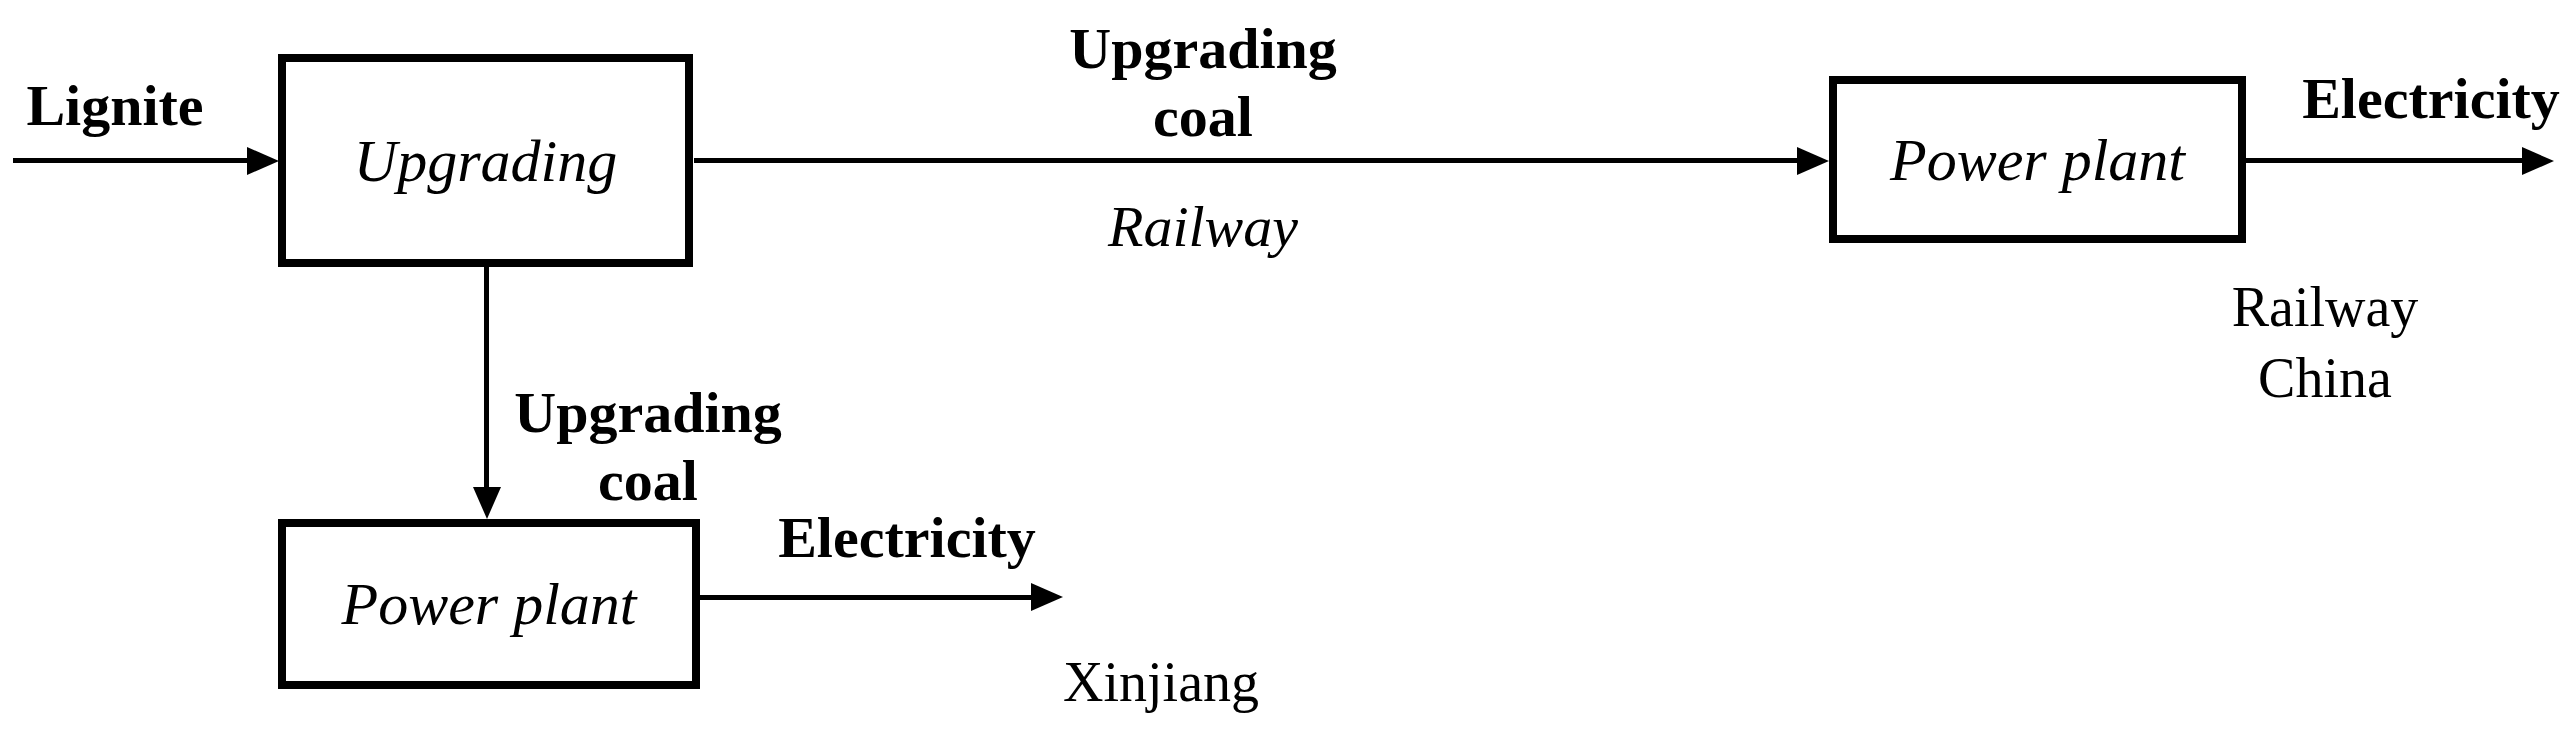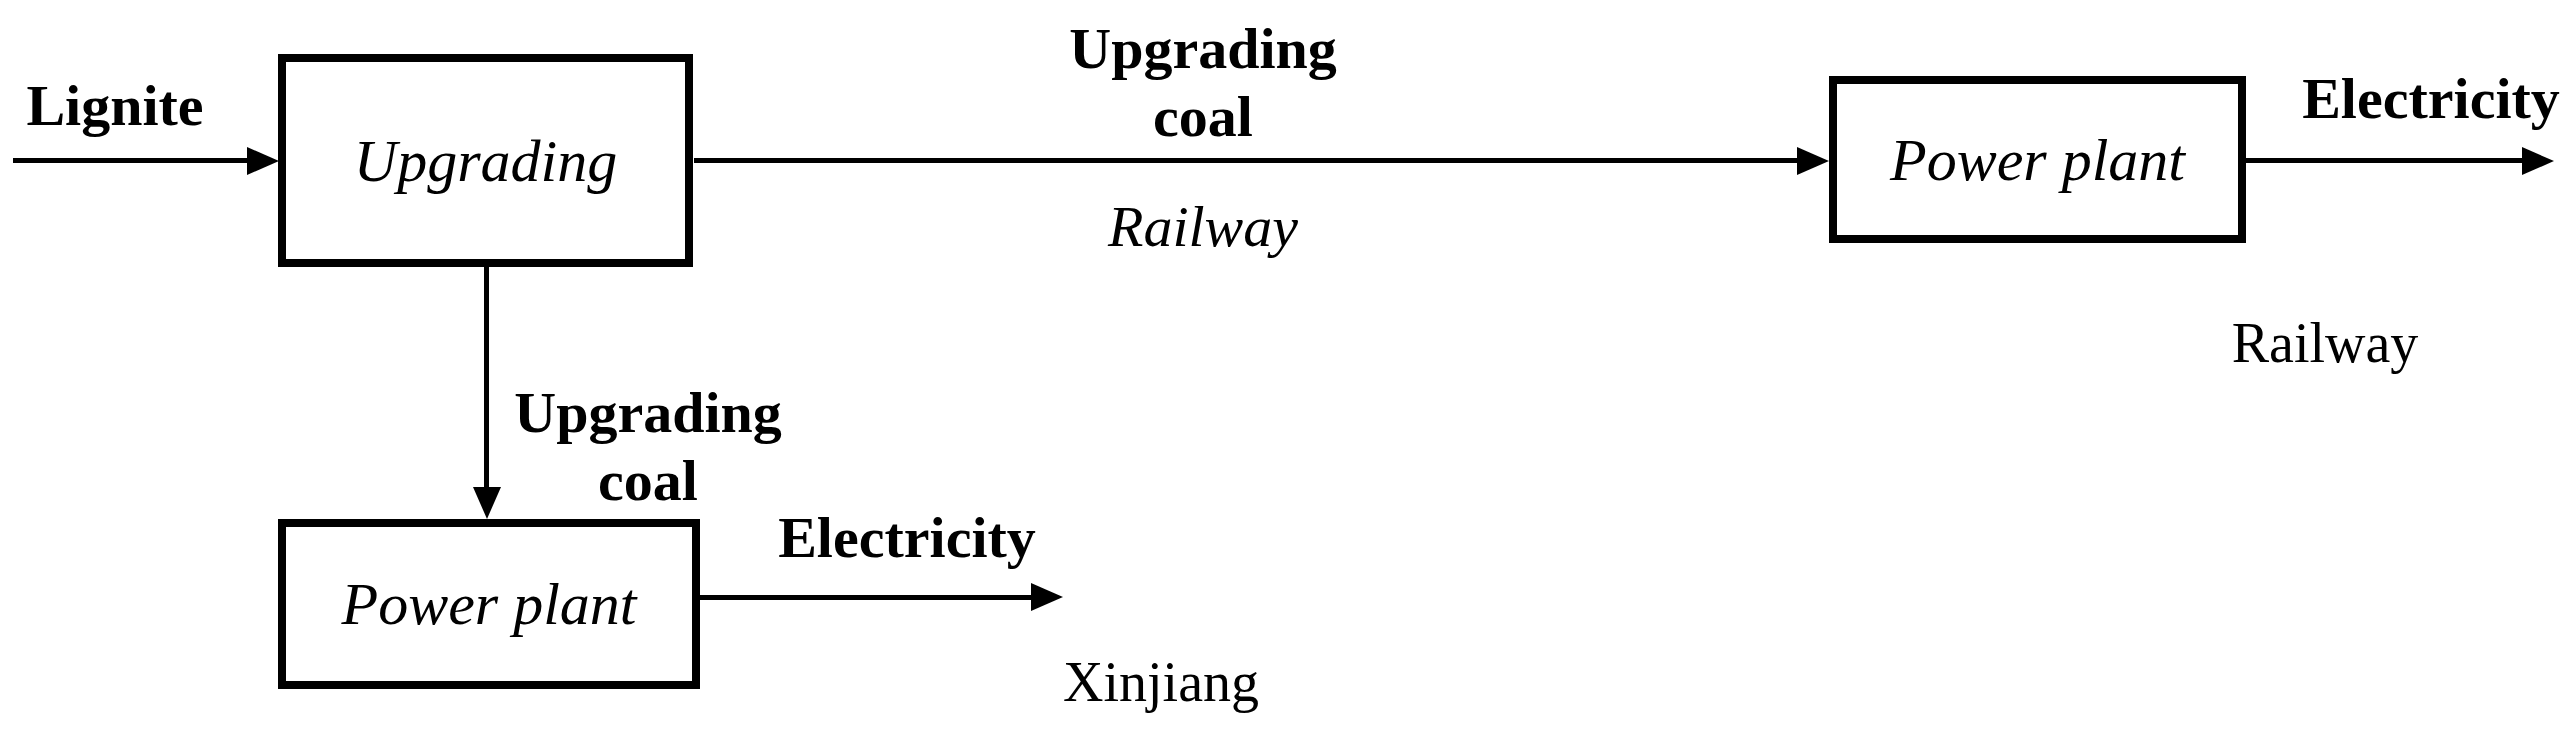--- a/index.html
+++ b/index.html
@@ -62,20 +62,21 @@
 
   <div class="box" style="left:1829px;top:76px;width:417px;height:167px;">
     <div class="node-label">Power plant</div>
   </div>
 
   <div class="hline" style="left:2246px;top:158px;width:276px;"></div>
   <div class="head-right" style="left:2522px;top:147px;"></div>
   <div class="flow-label" style="left:2431px;top:99px;">Electricity</div>
   <div class="region-label" style="left:2325px;top:343px;">
     <span>Railway</span><br>
+    <span>China</span>
   </div>
 
   <div class="vline" style="left:484px;top:267px;height:222px;"></div>
   <div class="head-down" style="left:473px;top:487px;"></div>
   <div class="flow-label" style="left:648px;top:447px;">
     <span>Upgrading</span><br>
     <span>coal</span>
   </div>
 
   <div class="box" style="left:278px;top:519px;width:422px;height:170px;">

